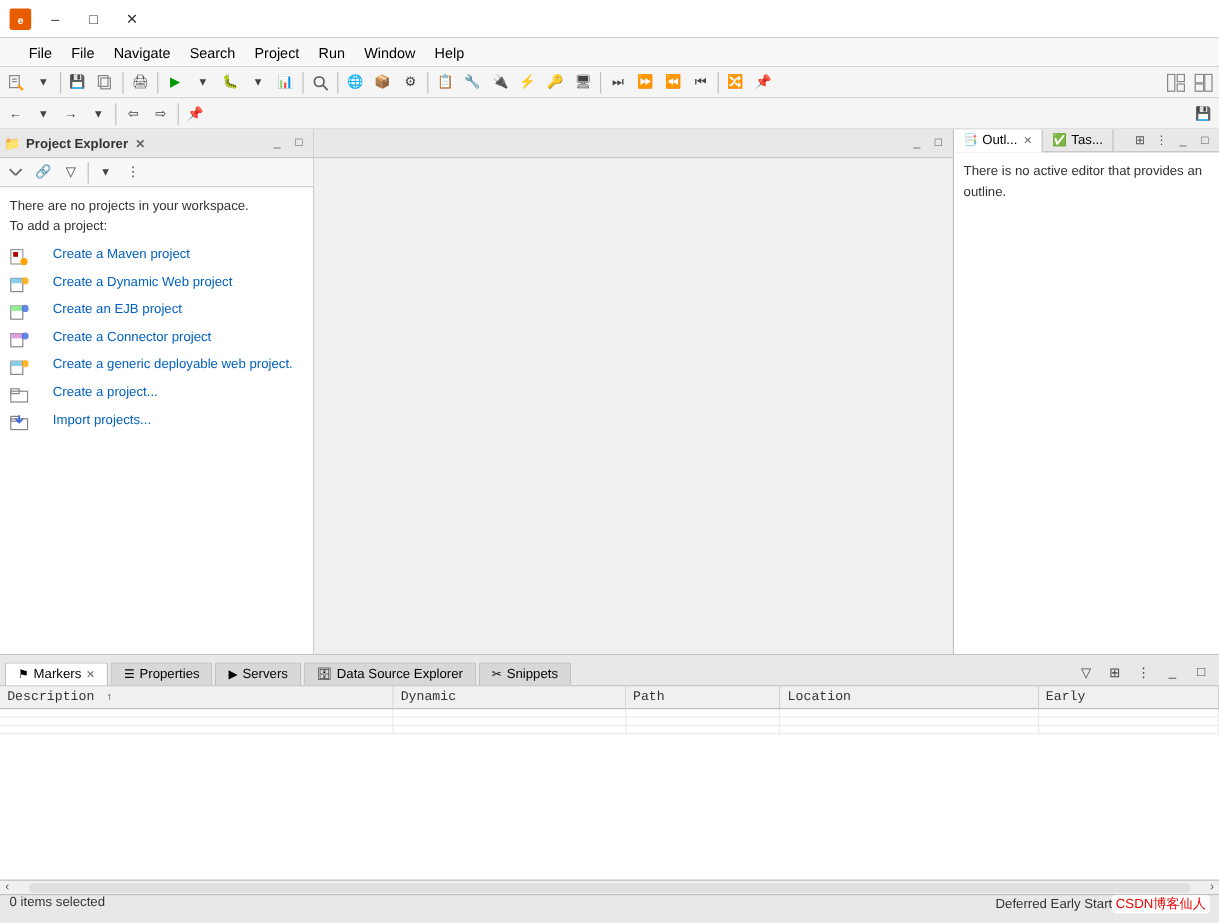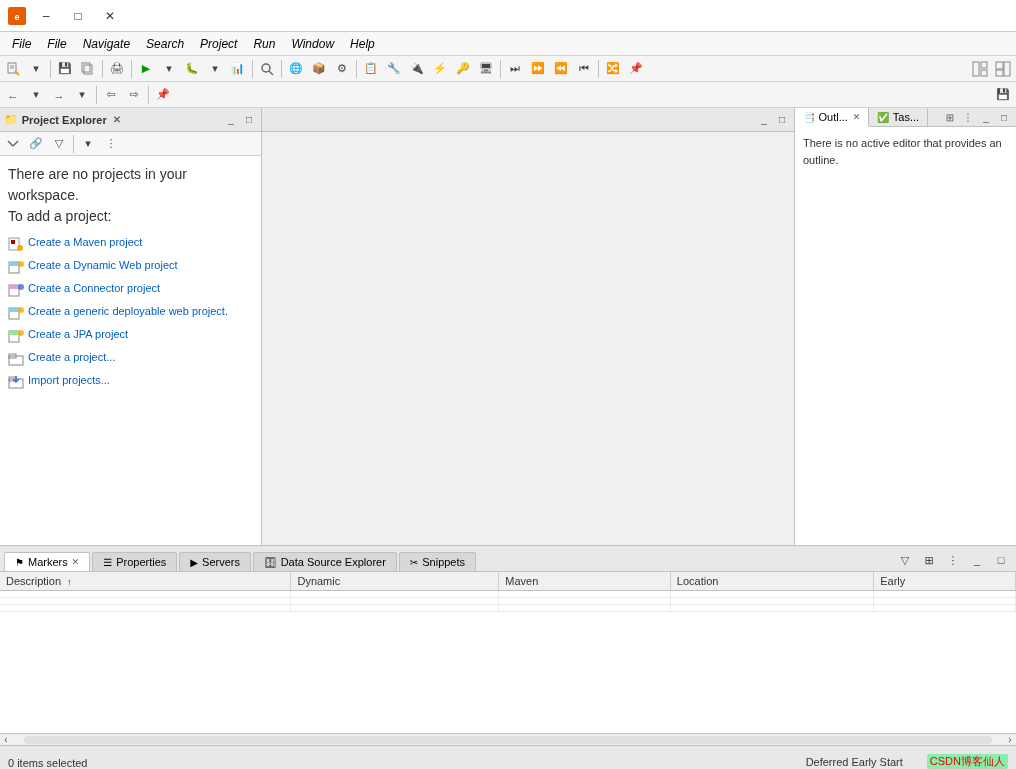--- a/index.html
+++ b/index.html
@@ -6,43 +6,43 @@
     body { font-family: 'Segoe UI', Arial, sans-serif; font-size: 12px; background: #f0f0f0; color: #000; width: 1016px; height: 769px; overflow: hidden; }
     
     
     #title-bar { background: #fff; border-bottom: 1px solid #ccc; height: 32px; display: flex; align-items: center; padding: 0 8px; user-select: none; }
     #title-bar .app-icon { width: 18px; height: 18px; margin-right: 6px; background: #e85c00; border-radius: 2px; display: flex; align-items: center; justify-content: center; color: #fff; font-size: 10px; font-weight: bold; flex-shrink: 0; }
     #title-bar .title-text { flex: 1; font-size: 12px; color: #333; }
     #title-bar .window-controls { display: flex; gap: 4px; }
     #title-bar .win-btn { width: 28px; height: 20px; background: none; border: none; cursor: pointer; font-size: 12px; display: flex; align-items: center; justify-content: center; color: #333; }
 
     
-    #menu-bar { background: #f8f8f8; border-bottom: 1px solid #d4d4d4; height: 24px; display: flex; align-items: center; padding: 0 4px; font-style: italic; }
+    #menu-bar { background: #f8f8f8; border-bottom: 1px solid #d4d4d4; height: 24px; display: flex; align-items: center; padding: 0 16px; }
     .menu-item { padding: 2px 8px; cursor: pointer; font-size: 12px; height: 100%; display: flex; align-items: center; }
 
     
     #toolbar1 { background: #f5f5f5; border-bottom: 1px solid #d0d0d0; height: 26px; display: flex; align-items: center; padding: 0 2px; gap: 1px; }
     #toolbar2 { background: #f5f5f5; border-bottom: 1px solid #d0d0d0; height: 26px; display: flex; align-items: center; padding: 0 2px; gap: 1px; }
     .tb-btn { width: 22px; height: 22px; background: none; border: 1px solid transparent; cursor: pointer; display: flex; align-items: center; justify-content: center; font-size: 11px; color: #444; border-radius: 2px; flex-shrink: 0; }
     .tb-sep { width: 1px; height: 18px; background: #c0c0c0; margin: 0 2px; flex-shrink: 0; }
 
     
     #main-layout { display: flex; flex-direction: column; height: calc(769px - 32px - 24px - 26px - 26px - 24px); }
     #content-area { display: flex; flex: 1; min-height: 0; }
     
     
     #project-explorer { width: 262px; min-width: 262px; border-right: 1px solid #c0c0c0; display: flex; flex-direction: column; background: #fff; }
     .panel-header { background: #e8e8e8; border-bottom: 1px solid #c0c0c0; height: 24px; display: flex; align-items: center; padding: 0 4px; justify-content: space-between; }
     .panel-title { font-size: 11px; font-weight: bold; color: #333; display: flex; align-items: center; gap: 4px; }
     .panel-controls { display: flex; gap: 2px; }
     .panel-ctrl-btn { width: 16px; height: 16px; background: none; border: none; cursor: pointer; display: flex; align-items: center; justify-content: center; font-size: 10px; color: #555; }
     .panel-toolbar { height: 24px; background: #f8f8f8; border-bottom: 1px solid #d0d0d0; display: flex; align-items: center; padding: 0 2px; gap: 1px; }
     .panel-content { flex: 1; padding: 8px; overflow-y: auto; }
-    .workspace-msg { font-size: 14px; color: #333; line-height: 1.5; margin-bottom: 8px; }
-    .project-link { display: flex; align-items: flex-start; gap: 4px; margin-bottom: 6px; cursor: pointer; }
+    .workspace-msg { font-size: 11px; color: #333; line-height: 1.5; margin-bottom: 8px; }
+    .project-link { display: flex; align-items: flex-start; gap: 20px; margin-bottom: 6px; cursor: pointer; }
     .project-link-icon { width: 16px; height: 16px; flex-shrink: 0; margin-top: 1px; }
     .project-link a { color: #0060c0; text-decoration: none; font-size: 11px; line-height: 1.4; }
 
     
     #editor-area { flex: 1; background: #f0f0f0; display: flex; flex-direction: column; }
     .editor-header { height: 24px; background: #e8e8e8; border-bottom: 1px solid #c0c0c0; display: flex; align-items: center; padding: 0 4px; justify-content: space-between; }
     .editor-content { flex: 1; background: #f0f0f0; }
 
     
     #outline-panel { width: 222px; min-width: 222px; border-left: 1px solid #c0c0c0; background: #fff; display: flex; flex-direction: column; }
@@ -54,28 +54,28 @@
 
     
     #bottom-panel { height: 200px; min-height: 200px; border-top: 1px solid #c0c0c0; background: #fff; display: flex; flex-direction: column; }
     .bottom-tabs { height: 26px; background: #e8e8e8; border-bottom: 1px solid #c0c0c0; display: flex; align-items: flex-end; padding: 0 4px; gap: 2px; }
     .bottom-tab { padding: 3px 10px; font-size: 11px; cursor: pointer; border: 1px solid #c0c0c0; border-bottom: none; background: #d8d8d8; white-space: nowrap; display: flex; align-items: center; gap: 4px; border-radius: 2px 2px 0 0; }
     .bottom-tab.active { background: #fff; }
     .bottom-tab-icon { font-size: 10px; }
     .bottom-controls { margin-left: auto; display: flex; gap: 2px; align-items: center; }
     .items-count { font-size: 11px; color: #333; padding: 2px 4px; }
     .table-container { flex: 1; overflow: auto; }
-    table { width: 100%; border-collapse: collapse; font-size: 11px; }
+    table { width: 100%; border-collapse: collapse; font-size: 11px; font-family: Liberation Mono, monospace; }
     th { background: #f0f0f0; border-bottom: 1px solid #c0c0c0; border-right: 1px solid #d0d0d0; padding: 3px 6px; text-align: left; font-weight: normal; color: #333; position: sticky; top: 0; white-space: nowrap; }
     td { border-bottom: 1px solid #ebebeb; border-right: 1px solid #ebebeb; padding: 3px 6px; font-size: 11px; }
     .sort-arrow { font-size: 9px; margin-left: 3px; }
 
     
-    #status-bar { height: 24px; background: #e8e8e8; border-top: 1px solid #c0c0c0; display: flex; align-items: flex-end; padding: 0 8px; font-size: 11px; color: #333; justify-content: space-between; }
-    .status-right { display: flex; align-items: center; gap: 24px; }
+    #status-bar { height: 24px; background: #e8e8e8; border-top: 1px solid #c0c0c0; display: flex; align-items: flex-start; padding: 0 8px; font-size: 11px; color: #333; justify-content: space-between; }
+    .status-right { display: flex; align-items: center; gap: 0; }
 
     
     #bottom-scroll { height: 12px; background: #f0f0f0; border-top: 1px solid #c0c0c0; display: flex; align-items: center; }
     .scroll-track { flex: 1; height: 8px; background: #e0e0e0; margin: 0 12px; border-radius: 4px; }
     .scroll-nav { font-size: 10px; cursor: pointer; color: #555; width: 12px; text-align: center; }
   </style>
 </head>
 <body>
 
 <div id="title-bar">
@@ -235,20 +235,30 @@
           <div class="project-link-icon">
             <svg width="16" height="16" viewBox="0 0 16 16">
               <rect x="1" y="3" width="10" height="11" fill="#fff" stroke="#888" stroke-width="1"></rect>
               <rect x="1" y="3" width="10" height="4" fill="#87ceeb"></rect>
               <circle cx="13" cy="5" r="3" fill="#ffa500" opacity="0.8"></circle>
             </svg>
           </div>
           <a href="#">Create a Dynamic Web project</a>
         </div>
 
+        <div class="project-link">
+          <div class="project-link-icon">
+            <svg width="16" height="16" viewBox="0 0 16 16">
+              <rect x="1" y="3" width="10" height="11" fill="#fff" stroke="#888" stroke-width="1"></rect>
+              <rect x="1" y="3" width="10" height="4" fill="#90ee90"></rect>
+              <circle cx="13" cy="5" r="3" fill="#4169e1" opacity="0.8"></circle>
+            </svg>
+          </div>
+          <a href="#">Create an EJB project</a>
+        </div>
 
         <div class="project-link">
           <div class="project-link-icon">
             <svg width="16" height="16" viewBox="0 0 16 16">
               <rect x="1" y="3" width="10" height="11" fill="#fff" stroke="#888" stroke-width="1"></rect>
               <rect x="1" y="3" width="10" height="4" fill="#dda0dd"></rect>
               <circle cx="13" cy="5" r="3" fill="#4169e1" opacity="0.8"></circle>
             </svg>
           </div>
           <a href="#">Create a Connector project</a>
@@ -259,30 +269,20 @@
           <div class="project-link-icon">
             <svg width="16" height="16" viewBox="0 0 16 16">
               <rect x="1" y="3" width="10" height="11" fill="#fff" stroke="#888" stroke-width="1"></rect>
               <rect x="1" y="3" width="10" height="4" fill="#87ceeb"></rect>
               <circle cx="13" cy="5" r="3" fill="#ffa500" opacity="0.8"></circle>
             </svg>
           </div>
           <a href="#">Create a generic deployable web project.</a>
         </div>
 
-        <div class="project-link">
-          <div class="project-link-icon">
-            <svg width="16" height="16" viewBox="0 0 16 16">
-              <rect x="1" y="3" width="10" height="11" fill="#fff" stroke="#888" stroke-width="1"></rect>
-              <rect x="1" y="3" width="10" height="4" fill="#90ee90"></rect>
-              <circle cx="13" cy="5" r="3" fill="#ffa500" opacity="0.8"></circle>
-            </svg>
-          </div>
-          <a href="#">Create a JPA project</a>
-        </div>
 
         <div class="project-link">
           <div class="project-link-icon">
             <svg width="16" height="16" viewBox="0 0 16 16">
               <rect x="1" y="5" width="14" height="9" fill="none" stroke="#888" stroke-width="1"></rect>
               <rect x="1" y="3" width="7" height="4" fill="none" stroke="#888" stroke-width="1"></rect>
             </svg>
           </div>
           <a href="#">Create a project...</a>
         </div>
@@ -372,21 +372,21 @@
         <thead>
           <tr>
             <th>
               <span>Description</span>
               <span class="sort-arrow">↑</span>
             </th>
             <th>
               <span>Dynamic</span>
             </th>
             <th>
-              <span>Maven</span>
+              <span>Path</span>
             </th>
             <th>
               <span>Location</span>
             </th>
             <th>
               <span>Early</span>
             </th>
           </tr>
         </thead>
         <tbody>
@@ -420,15 +420,15 @@
       <div class="scroll-track"></div>
       <span class="scroll-nav">›</span>
     </div>
   </div>
 </div>
 
 <div id="status-bar">
   <span>0 items selected</span>
   <div class="status-right">
     <span>Deferred Early Start</span>
-    <span style="color:#e00; font-size:11px; background:#86efac; padding:0 3px; border-radius:2px;">CSDN博客仙人</span>
+    <span style="color:#e00; font-size:11px; background:#ffffff; padding:0 3px; border-radius:2px;">CSDN博客仙人</span>
   </div>
 </div>
 
 </body></html>

